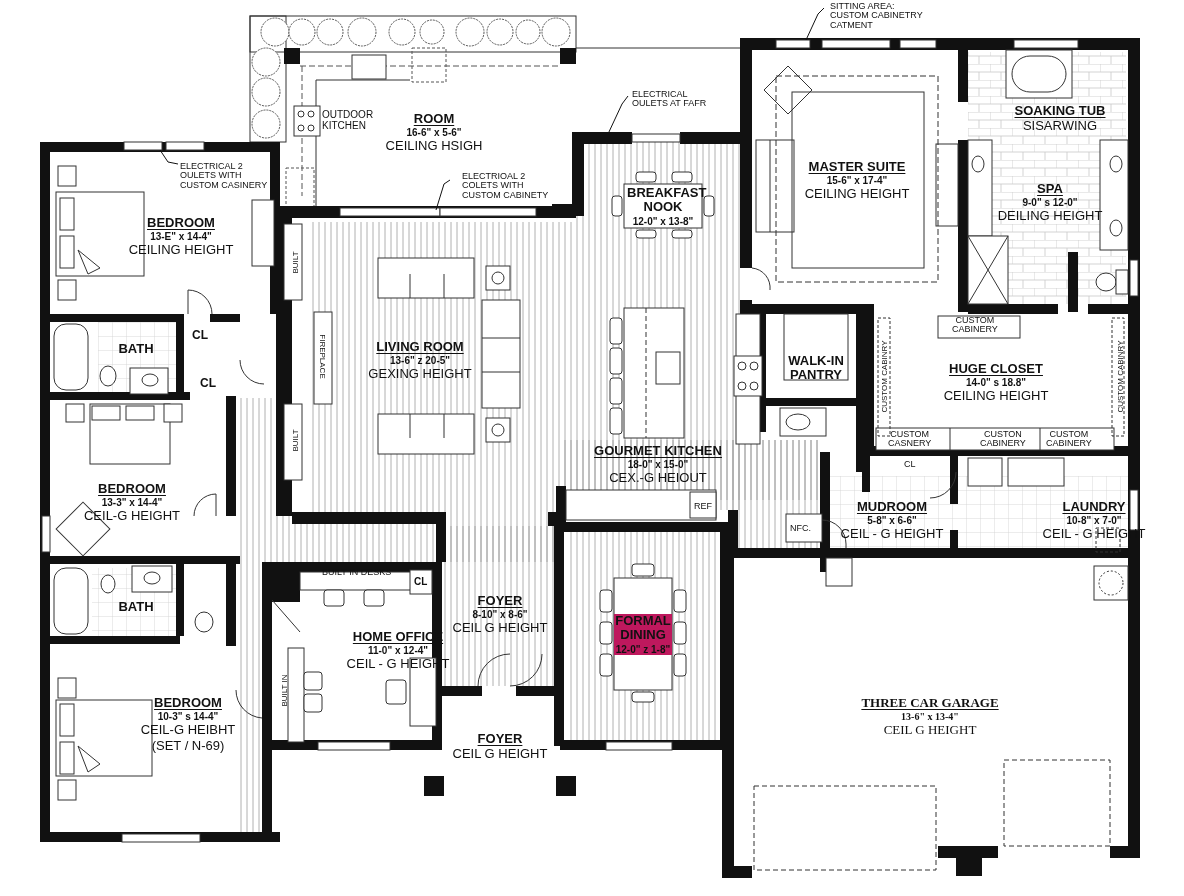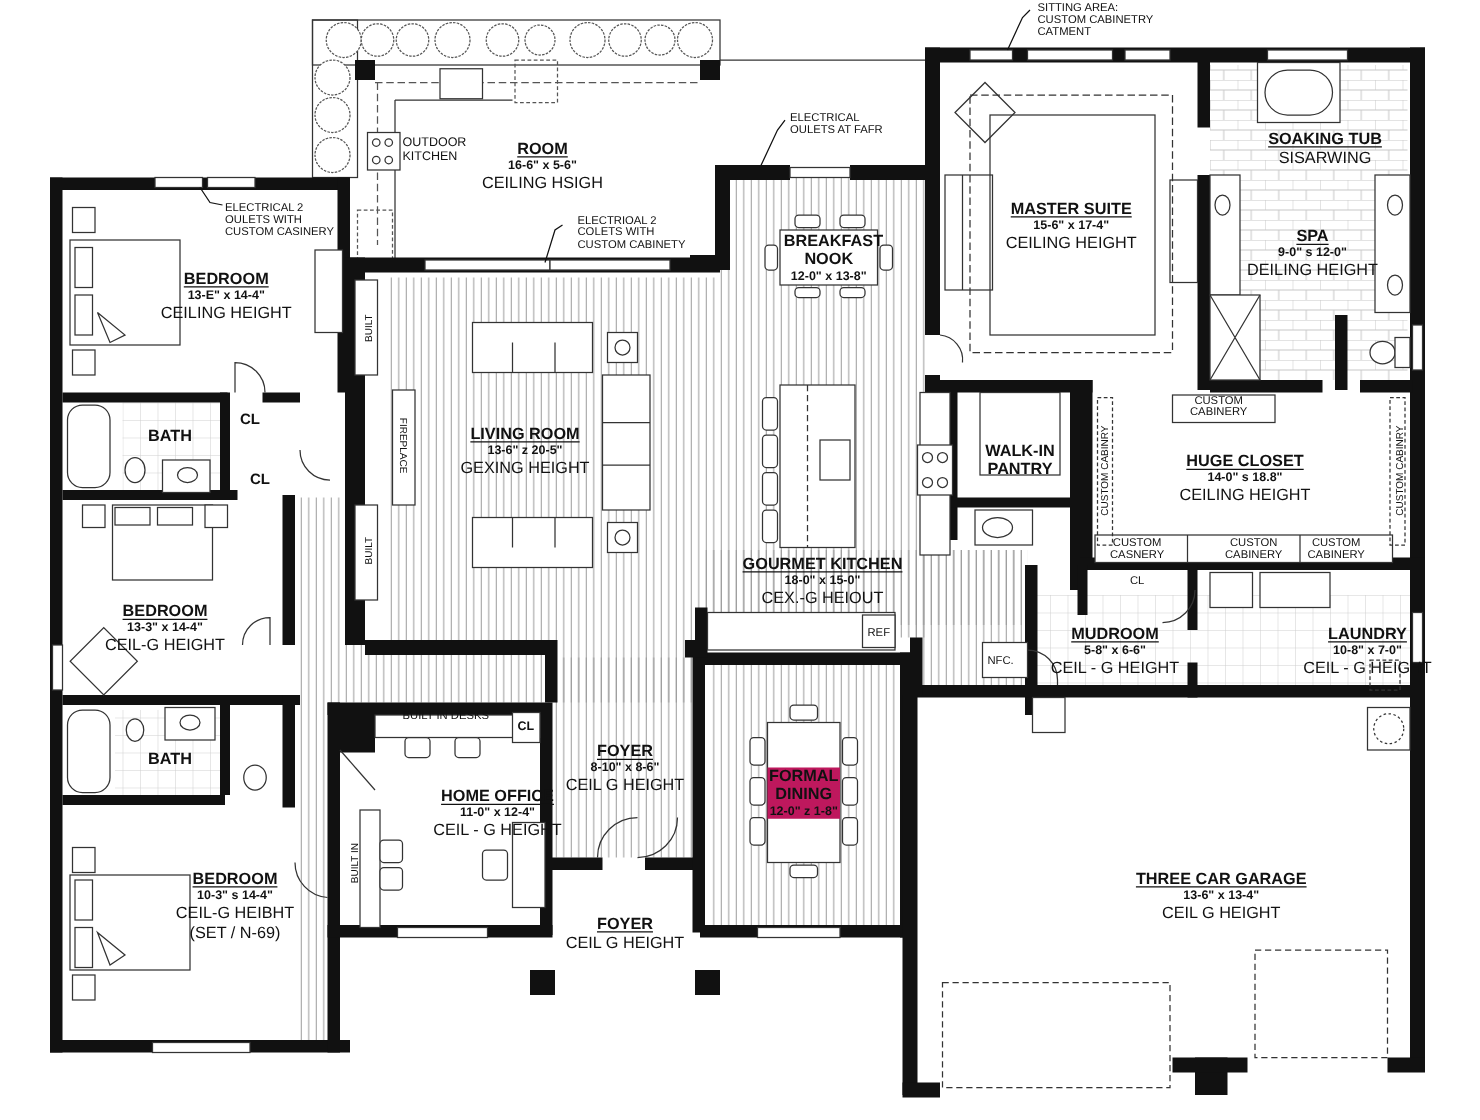--- a/index.html
+++ b/index.html
@@ -427,21 +427,21 @@
   <span class="c">CEIL G HEIGHT</span>
 </div>
 <div class="lbl" style="left:500px;top:732px;">
   <span class="t">FOYER</span>
   <span class="c">CEIL G HEIGHT</span>
 </div>
 <div class="lbl" style="left:643px;top:614px;width:58px;white-space:normal;background:#be185d;">
   <span class="t" style="text-decoration:none">FORMAL DINING</span>
   <span class="d">12-0" z 1-8"</span>
 </div>
-<div class="lbl" style="left:977px;top:696px;">
+<div class="lbl" style="left:930px;top:696px;font-family:Liberation Serif, serif;">
   <span class="t">THREE CAR GARAGE</span>
   <span class="d">13-6" x 13-4"</span>
   <span class="c">CEIL G HEIGHT</span>
 </div>
 
 <div class="note" style="left:830px;top:2px;">
   <div>SITTING AREA:</div>
   <div>CUSTOM CABINETRY</div>
   <div>CATMENT</div>
 </div>

